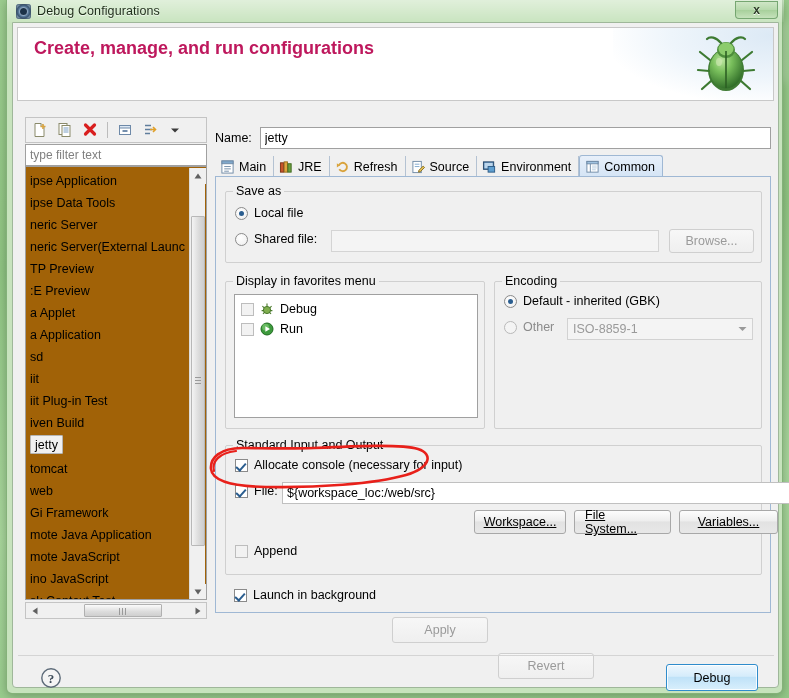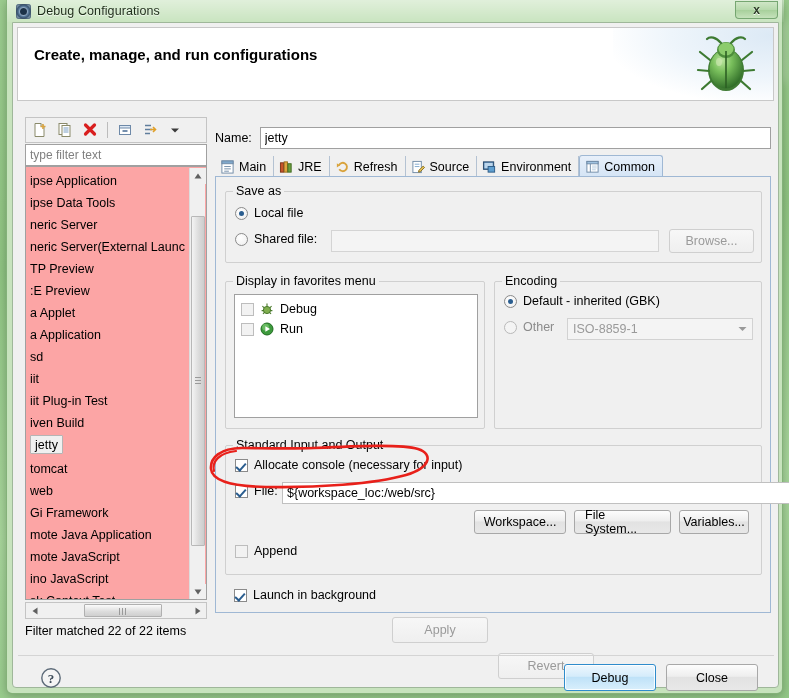--- a/index.html
+++ b/index.html
@@ -100,22 +100,22 @@
     position: absolute; left: 4px; top: 4px; width: 757px; height: 74px;
     background: #ffffff;
     border: 1px solid #c8c8c8;
     overflow: hidden;
   }
   #header::after {
     content: ""; position: absolute; right: 0; top: 0; width: 160px; height: 74px;
     background: radial-gradient(ellipse at 100% 10%, #dce9f5 0%, #eef5fb 45%, #ffffff 75%);
   }
   #header-title {
-    position: absolute; left: 16px; top: 18px;
-    font-size: 15px; font-weight: bold; color: #000000;
+    position: absolute; left: 16px; top: 10px;
+    font-size: 18px; font-weight: bold; color: #be185d;
   }
   #bug-icon {
     position: absolute; right: 16px; top: 6px; width: 62px; height: 62px; z-index: 2;
   }
 
   
   #left-panel {
     position: absolute; left: 12px; top: 94px; width: 182px; height: 532px;
   }
   #lp-toolbar {
@@ -142,21 +142,21 @@
     font-family: "Liberation Sans", sans-serif; font-size: 12px;
     color: #000; background: transparent;
   }
   #filter-box input::placeholder { color: #808080; }
 
   #config-list {
     position: absolute; left: 0; top: 49px; width: 182px; height: 532px;
   }
   #list-area {
     position: absolute; left: 0; top: 0; width: 182px; height: 434px;
-    background: #fca5a5;
+    background: #a16207;
     border: 1px solid #a0a0a0;
     overflow: hidden;
   }
   .list-items {
     position: absolute; left: 0; top: 1px; width: 165px; height: 432px;
     padding-top: 2px;
   }
   .list-item {
     height: 22px; line-height: 22px;
     padding-left: 4px;
@@ -506,21 +506,20 @@
                   <path d="M0.5 4 L5.5 0.5 L5.5 7.5z" fill="#606060"></path>
                 </svg>
             </div>
             <div id="hsb-thumb"></div>
             <div class="hsb-arrow" style="right:0">
               <svg width="6" height="8" viewBox="0 0 6 8">
                   <path d="M5.5 4 L0.5 0.5 L0.5 7.5z" fill="#606060"></path>
                 </svg>
             </div>
           </div>
-          <div id="filter-status">Filter matched 22 of 22 items</div>
         </div>
       </div>
 
       <div id="right-panel">
 
         <div id="name-row">
           <span id="name-label">Name:</span>
           <input id="name-input" type="text" value="jetty" style="">
         </div>
 
@@ -643,24 +642,24 @@
               <span class="cbox checked"></span>
               <span>Allocate console (necessary for input)</span>
             </div>
 
             <div class="ctl-row" style="position:absolute; left:9px; top:38px;">
               <span class="cbox checked"></span>
               <span>File:</span>
             </div>
             <div class="txtfield" style="position:absolute; left:56px; top:36px; width:556px;">${workspace_loc:/web/src}</div>
 
-            <div style="position:absolute; left:248px; top:64px; display:flex; gap:8px;">
+            <div style="position:absolute; left:248px; top:64px; display:flex; gap:8px;text-decoration:underline;">
               <div class="btn" style="width:92px;">Workspace...</div>
               <div class="btn" style="width:97px;">File System...</div>
-              <div class="btn" style="width:70px;">Variables...</div>
+              <div class="btn" style="width:99px;">Variables...</div>
             </div>
 
             <div class="ctl-row" style="position:absolute; left:9px; top:98px;">
               <span class="cbox disabled"></span>
               <span>Append</span>
             </div>
           </div>
 
           <div class="ctl-row" style="position:absolute; left:18px; top:411px;">
             <span class="cbox checked"></span>
@@ -675,21 +674,20 @@
       </div>
 
       <div id="sep-line"></div>
       <div id="footer">
         <svg id="help-icon" viewBox="0 0 22 22">
           <circle cx="11" cy="11" r="9.2" fill="#f4f4f4" stroke="#5c6a78" stroke-width="1.4"></circle>
           <text x="11" y="15.6" font-family="Liberation Serif, serif" font-size="13" font-weight="bold" fill="#3c4a58" text-anchor="middle">?</text>
         </svg>
         <div id="footer-buttons">
           <div class="btn default">Debug</div>
-          <div class="btn">Close</div>
         </div>
       </div>
 
     </div>
   </div>
 
   <svg id="annotation" viewBox="0 0 240 52">
     <path d="M36 8 C14 8, 4 18, 5 29 C6 40, 22 46, 60 47 C110 48, 168 44, 200 35
              C224 28, 228 14, 212 9 C196 4, 150 6, 108 8 C80 9, 52 8, 36 8 Z" fill="none" stroke="#e8201a" stroke-width="2.6" stroke-linecap="round" stroke-linejoin="round"></path>
     <path d="M30 11 C12 13, 6 22, 8 31" fill="none" stroke="#e8201a" stroke-width="2.2" stroke-linecap="round"></path>

